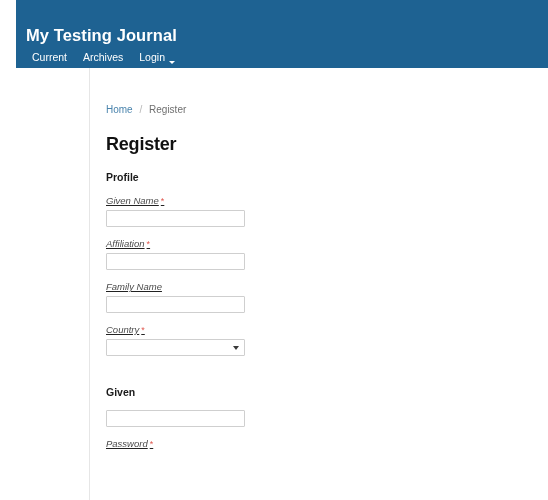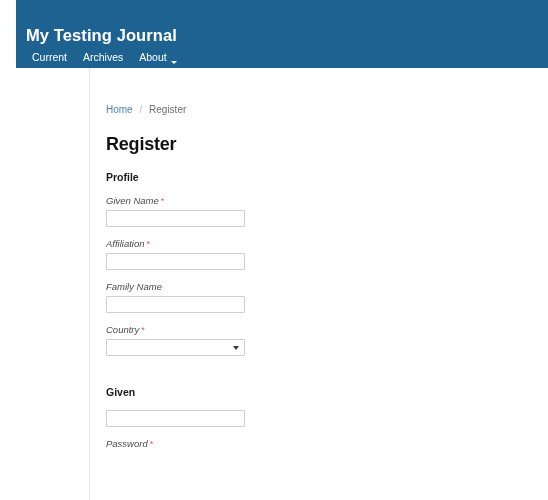--- a/index.html
+++ b/index.html
@@ -120,20 +120,21 @@
     color: #1a1a1a;
     line-height: 13px;
   }
   .section-title.login-gap {
     padding-top: 30px;
   }
 
   
   .field {
     padding: 11px 0 0 16px;
+    text-decoration: underline;
   }
   .field-label {
     display: block;
     font-size: 9.5px;
     font-style: italic;
     color: #4b4b4b;
     line-height: 12px;
     margin-bottom: 3px;
     font-family: "Liberation Sans", sans-serif;
   }
@@ -198,21 +199,21 @@
   <h1 class="site-title">My Testing Journal</h1>
 
   <nav class="navbar">
     <a class="nav-item" href="#">
       <span>Current</span>
     </a>
     <a class="nav-item" href="#">
       <span>Archives</span>
     </a>
     <a class="nav-item" href="#">
-      <span>About</span>
+      <span>Login</span>
       <span class="caret"></span>
     </a>
   </nav>
 </header>
 
 <div class="page">
 
   <aside class="side-rail"></aside>
 
   <main class="content">

